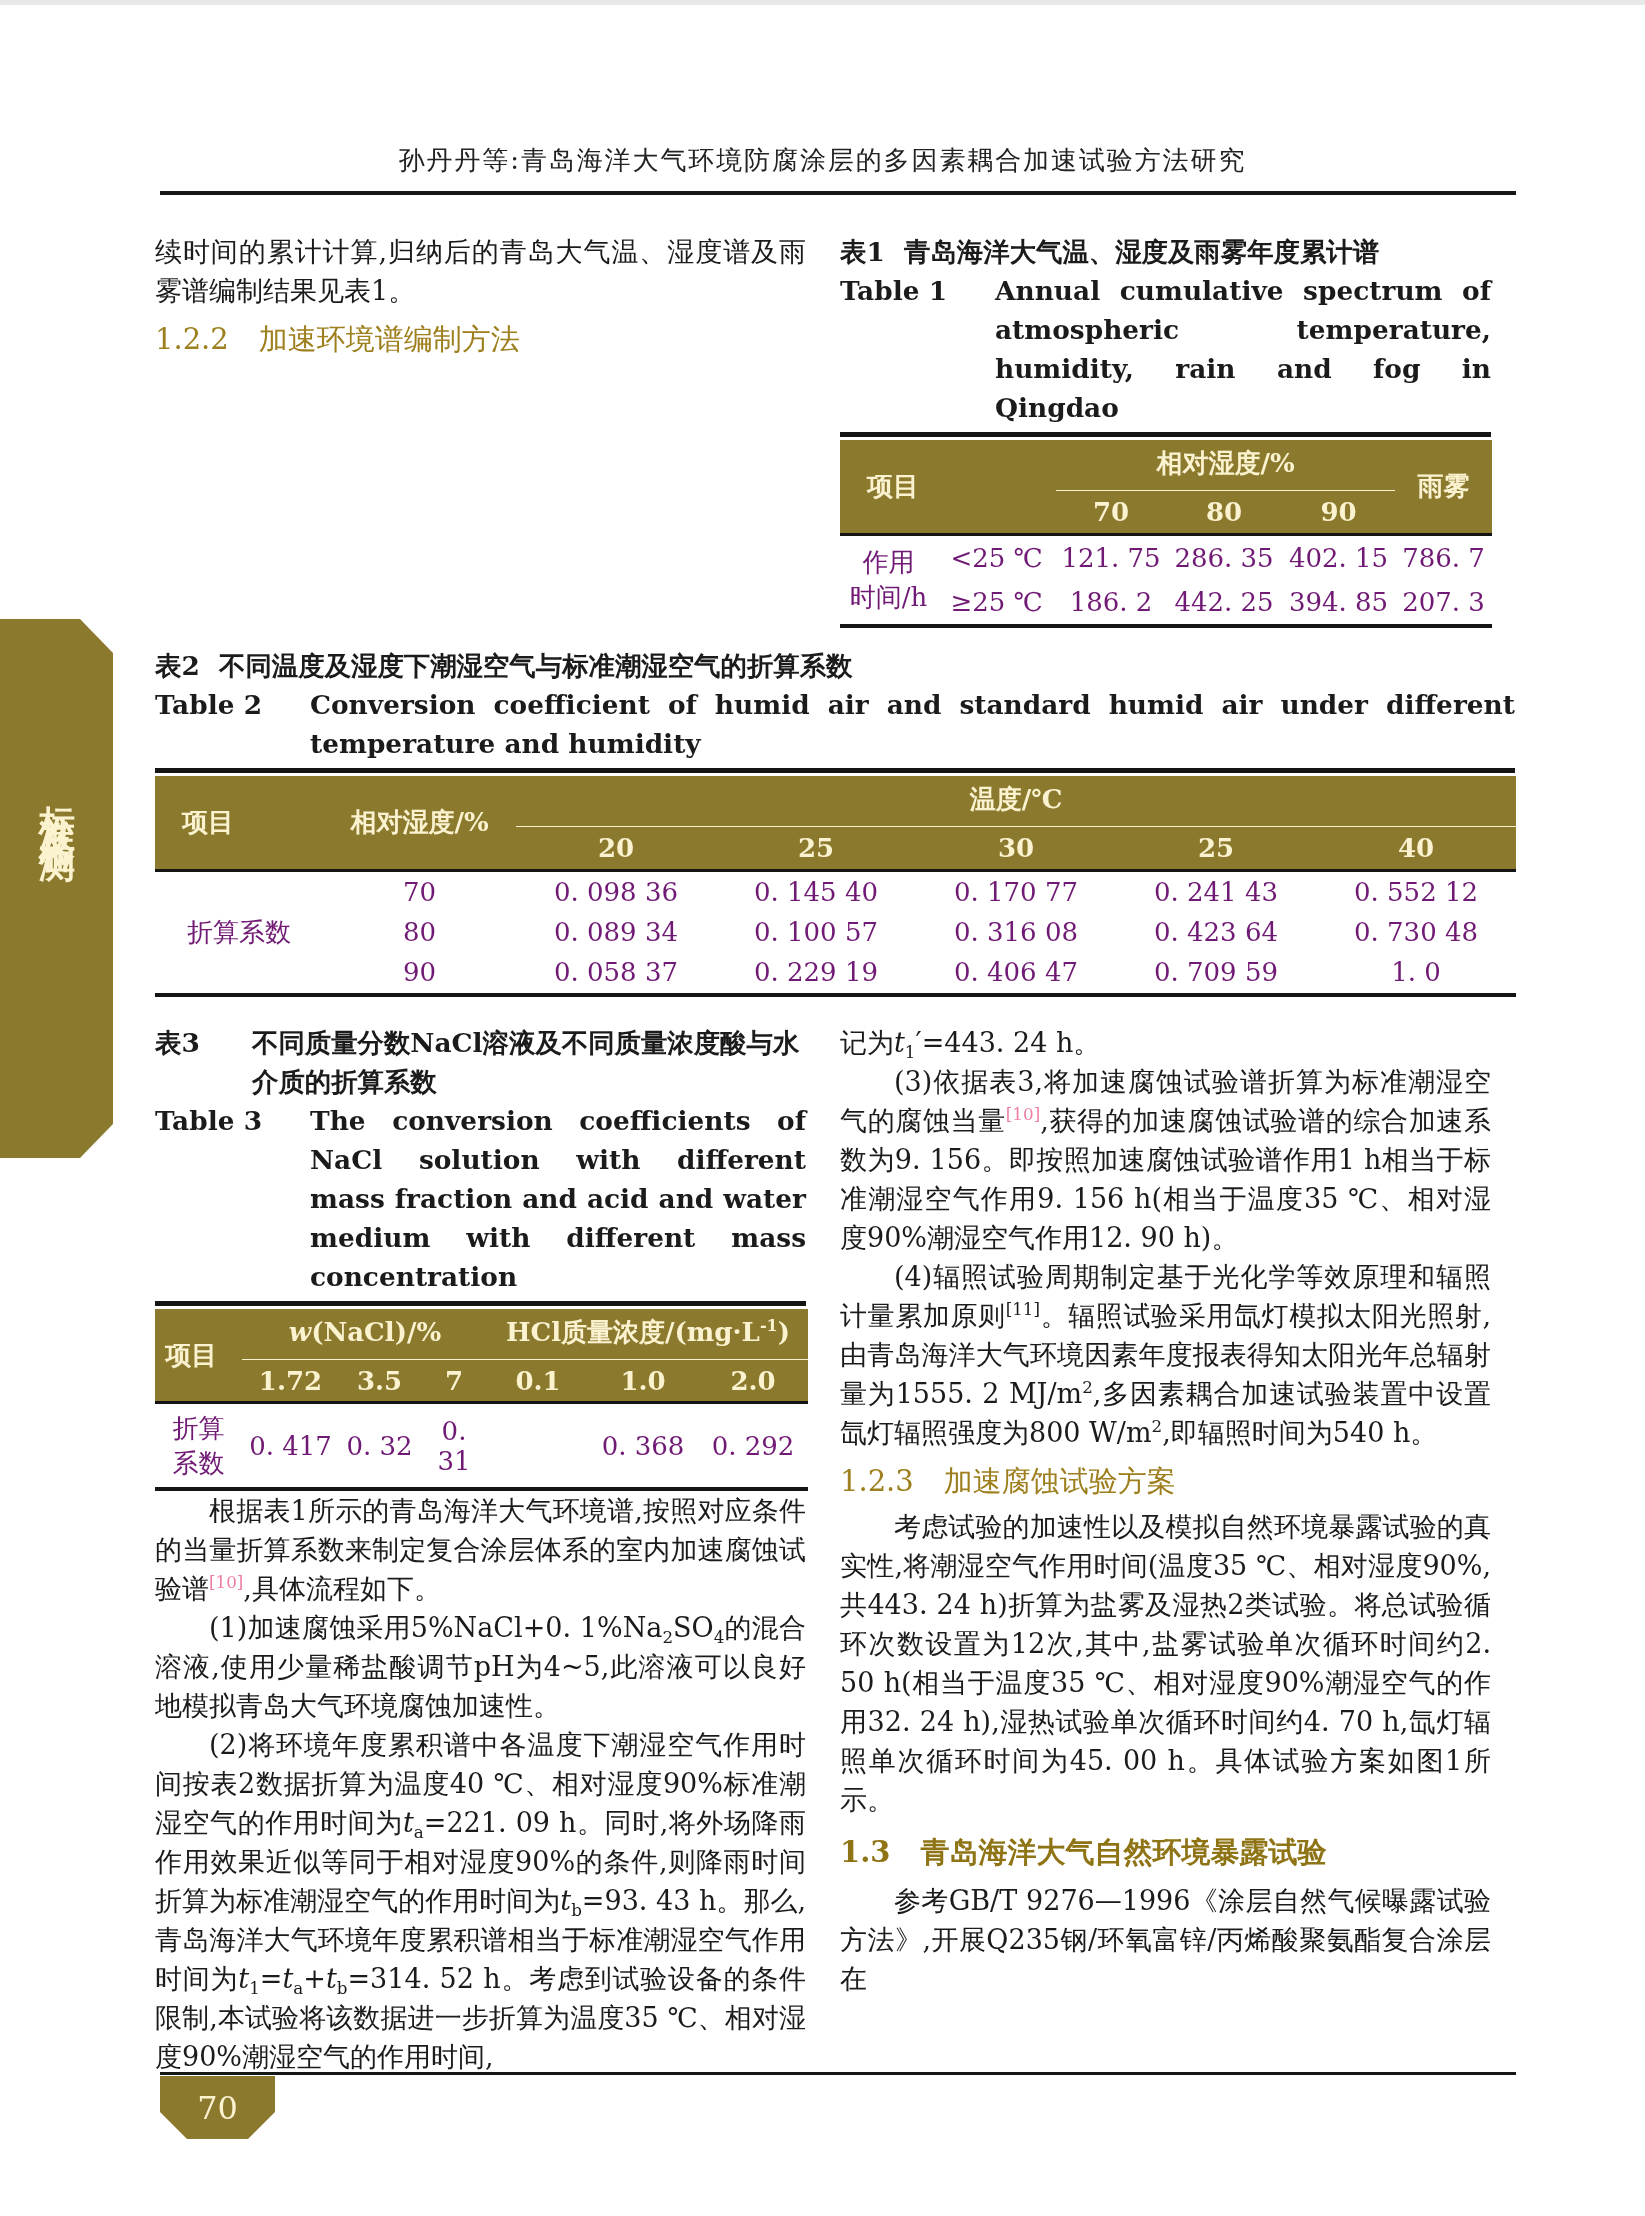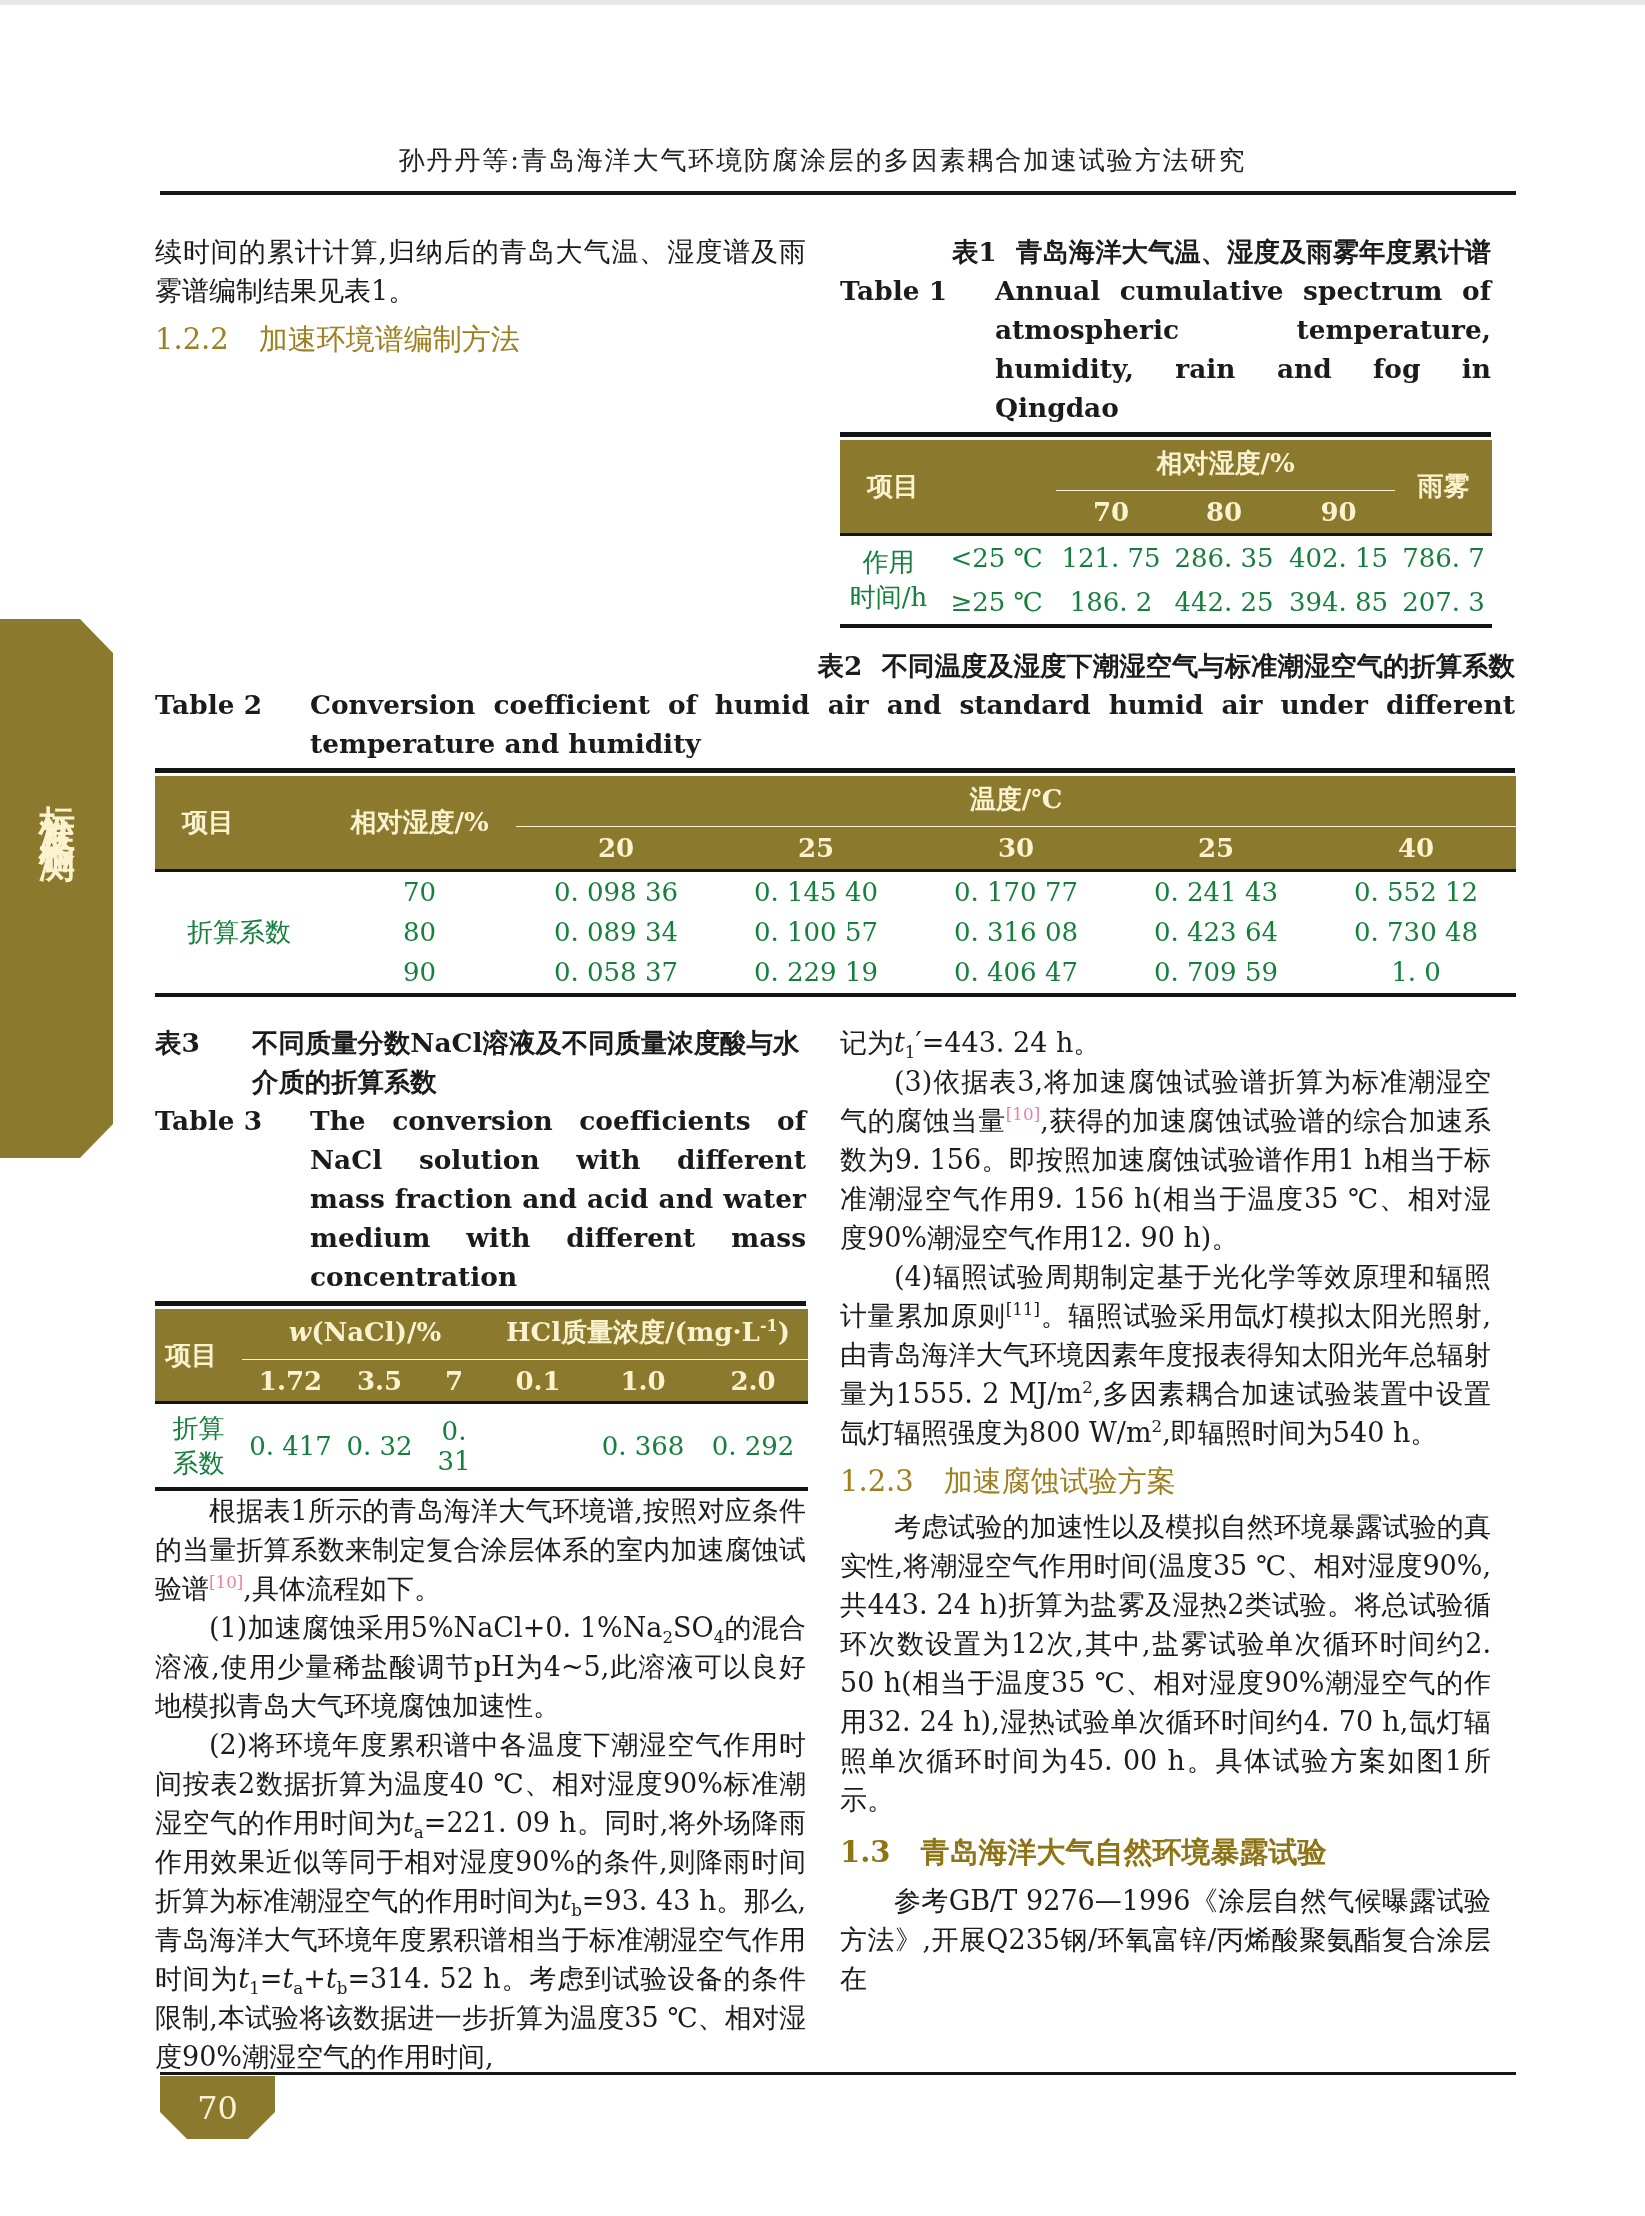--- a/index.html
+++ b/index.html
@@ -36,40 +36,40 @@
   p.noindent{ text-indent:0; }
   sup,sub{ font-size:0.62em; line-height:0; }
   .ref{ color:var(--ref_pink,#ee7fa3); }
 
   .heading{ margin:10.3px 0 6.4px 0; font-size:29px; line-height:39px; color:var(--gold,#9d7f1d); }
   .heading .h-title{ margin-left:30px; }
   .heading.hbold{ font-weight:bold; color:#8f7415; margin:14px 0 9px 0; }
 
   
   .cap-zh{ font-weight:bold; font-size:26.4px; line-height:39px; margin:0; }
-  .cap-zh.center{ text-align:right; }
+  .cap-zh.center{ text-align:left; }
   .capgap{ margin-left:19.3px; }
   .cap-en{ font-weight:bold; font-size:26.4px; line-height:39px; text-align:justify; margin:0; }
   .hang{ padding-left:155px; text-indent:-155px; }
   .hang .cap-label{ display:inline-block; width:155px; text-indent:0; }
   .hangzh{ padding-left:97px; text-indent:-97px; }
   .hangzh .cap-label{ display:inline-block; width:97px; text-indent:0; }
 
   
   .tblwrap{ border-top:5.2px solid #141414; padding-top:3.2px; margin-top:5.2px; }
   table.tbl{ width:100%; border-collapse:collapse; border-bottom:4.5px solid #141414;
     font-size:26px; table-layout:fixed; }
   .tbl thead th{
     background:var(--olive,#8b7a2e); color:var(--cream,#fbf2d0);
     font-weight:bold; padding:5.8px 3.9px; text-align:center;
     border-bottom:3.9px solid #141414;
   }
   .tbl thead th.group{ border-bottom:1.9px solid var(--cream,#fbf2d0); padding-bottom:9px; }
   .tbl thead th.leftpad{ text-align:left; padding-left:27px; }
-  .tbl td{ text-align:center; padding:5.2px 2.6px; color:#15803d; }
+  .tbl td{ text-align:center; padding:5.2px 2.6px; color:#701a75; }
   .t1 td{ padding:7px 2.6px; }
   .t3 td{ padding:6.4px 2.6px; }
   .tbl td.rowlabel{ text-align:center; }
 
   
   .foot-rule{ position:absolute; top:2067px; left:160px; width:1356px; border-top:3.9px solid #161616; }
   .pagenum-box{
     position:absolute; top:2071px; left:160px; width:115px; height:63px;
     background:var(--olive,#8b7a2e);
     clip-path:polygon(0 0,100% 0,100% 36px,88px 63px,27px 63px,0 36px);

